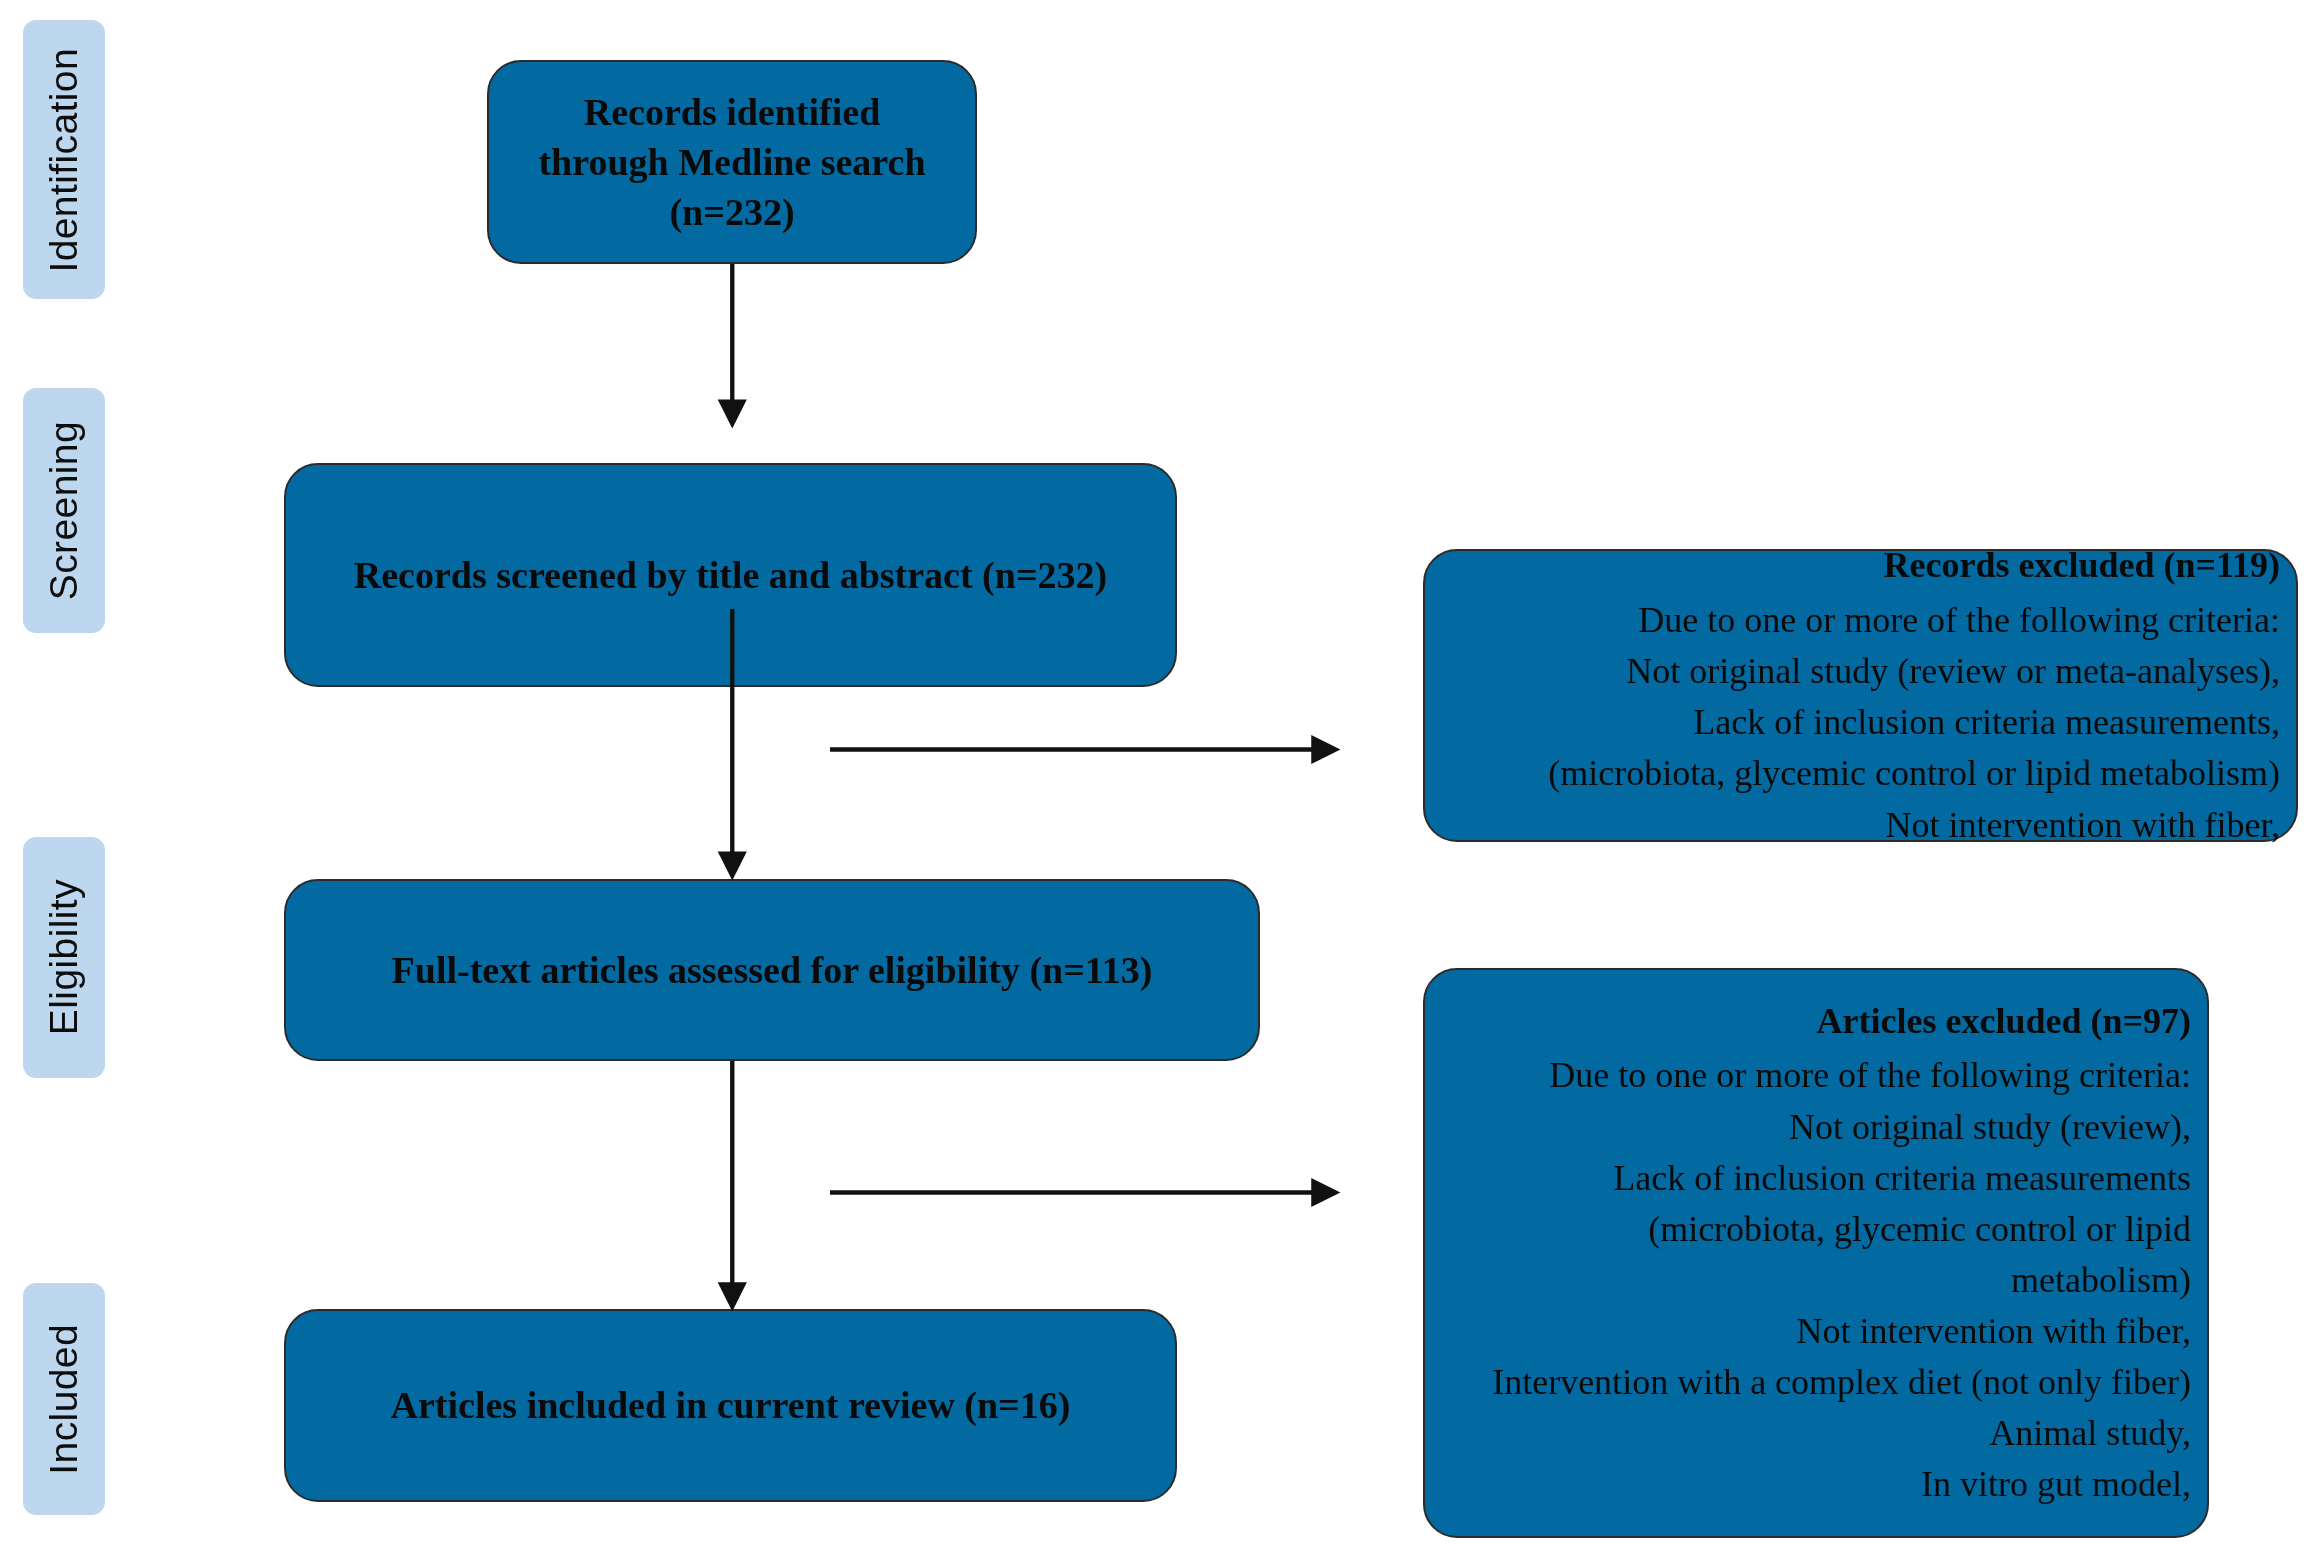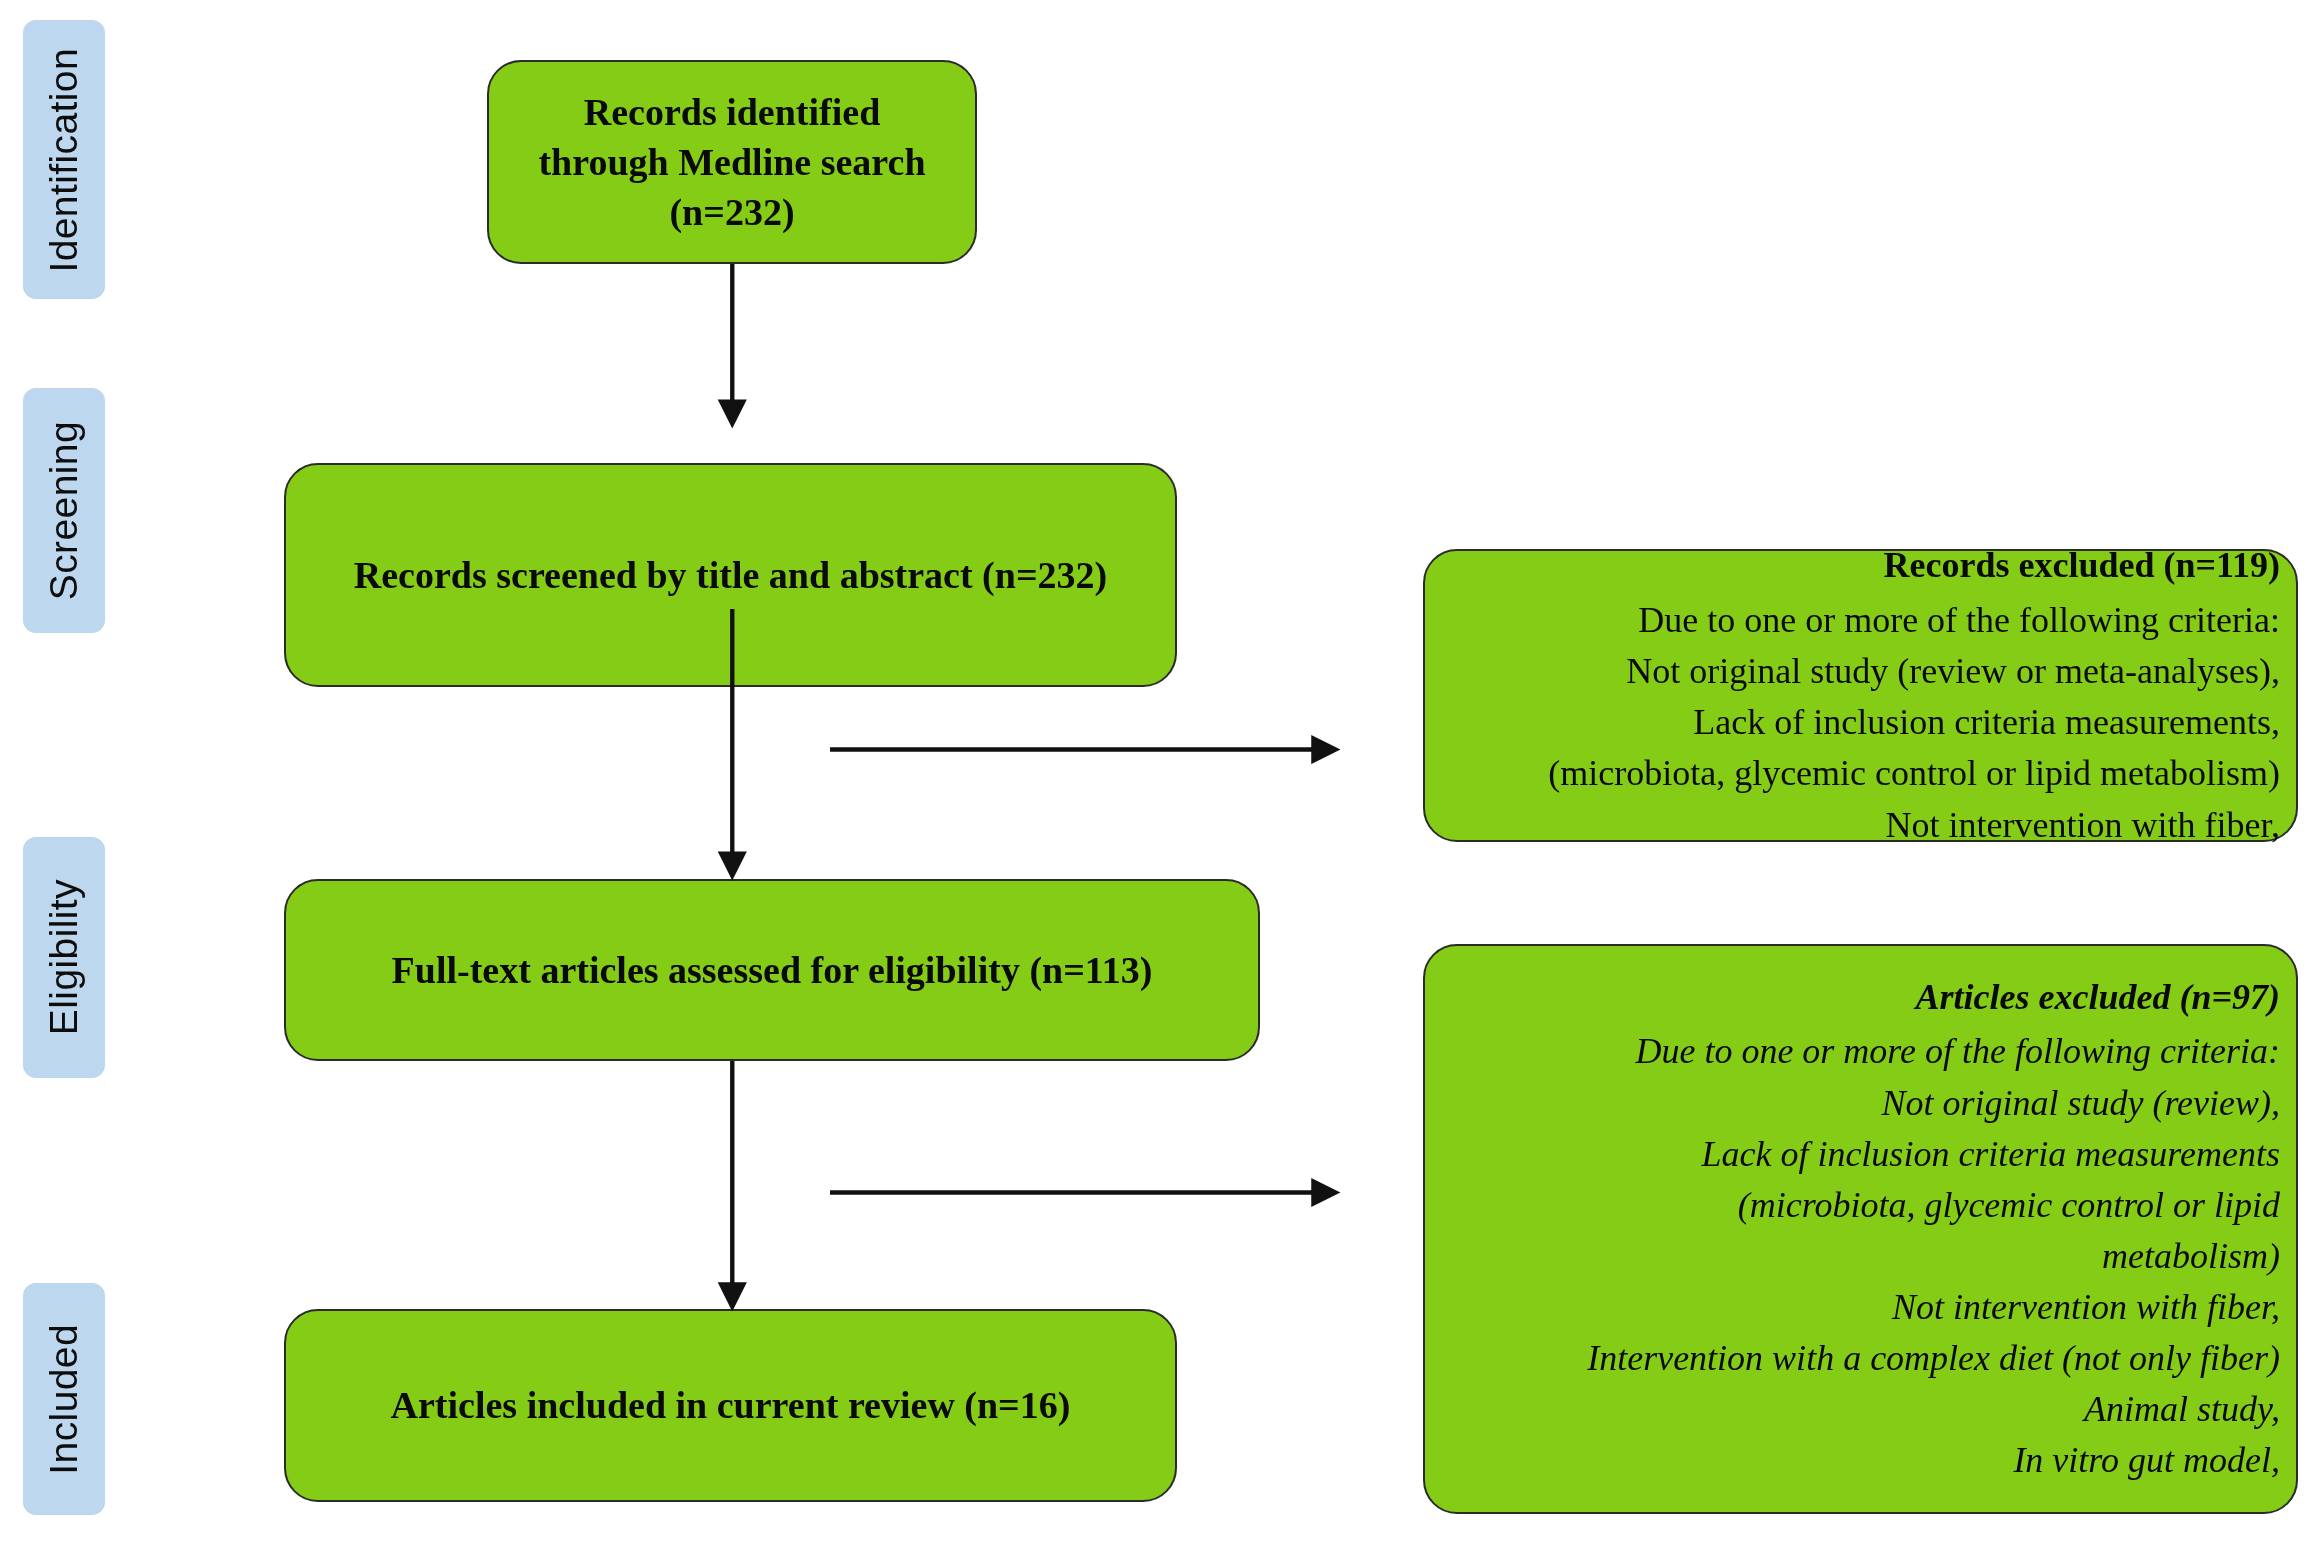--- a/index.html
+++ b/index.html
@@ -31,21 +31,21 @@
     color: #0d0d0d;
     letter-spacing: 0.4px;
     white-space: nowrap;
     writing-mode: vertical-rl;
     transform: rotate(180deg);
   }
 
   
   .flow-box {
     position: absolute;
-    background: #84cc16;
+    background: #0369a1;
     border: 2.2px solid #2b2b2b;
     border-radius: 34px;
     box-sizing: border-box;
     display: flex;
     align-items: center;
     justify-content: center;
     text-align: center;
   }
   .box-text {
     font-family: "Liberation Serif", "DejaVu Serif", serif;
@@ -134,21 +134,21 @@
     <div class="excl-inner">
       <div class="excl-title">Records excluded (n=119)</div>
       <div class="excl-line">Due to one or more of the following  criteria:</div>
       <div class="excl-line">Not original  study (review  or meta-analyses),</div>
       <div class="excl-line">Lack of inclusion  criteria  measurements,</div>
       <div class="excl-line">(microbiota,  glycemic  control or lipid  metabolism)</div>
       <div class="excl-line">Not intervention  with fiber,</div>
     </div>
   </div>
 
-  <div class="flow-box" style="left:1423px; top:944px; width:875px; height:570px;font-style:italic;">
+  <div class="flow-box" style="left:1423px; top:968px; width:786px; height:570px;">
     <div class="excl-inner">
       <div class="excl-title">Articles excluded (n=97)</div>
       <div class="excl-line">Due to one or more of the following  criteria:</div>
       <div class="excl-line">Not original  study (review),</div>
       <div class="excl-line">Lack of inclusion  criteria  measurements</div>
       <div class="excl-line">(microbiota,  glycemic  control or lipid</div>
       <div class="excl-line">metabolism)</div>
       <div class="excl-line">Not intervention  with fiber,</div>
       <div class="excl-line">Intervention  with  a complex  diet (not only  fiber)</div>
       <div class="excl-line">Animal  study,</div>

